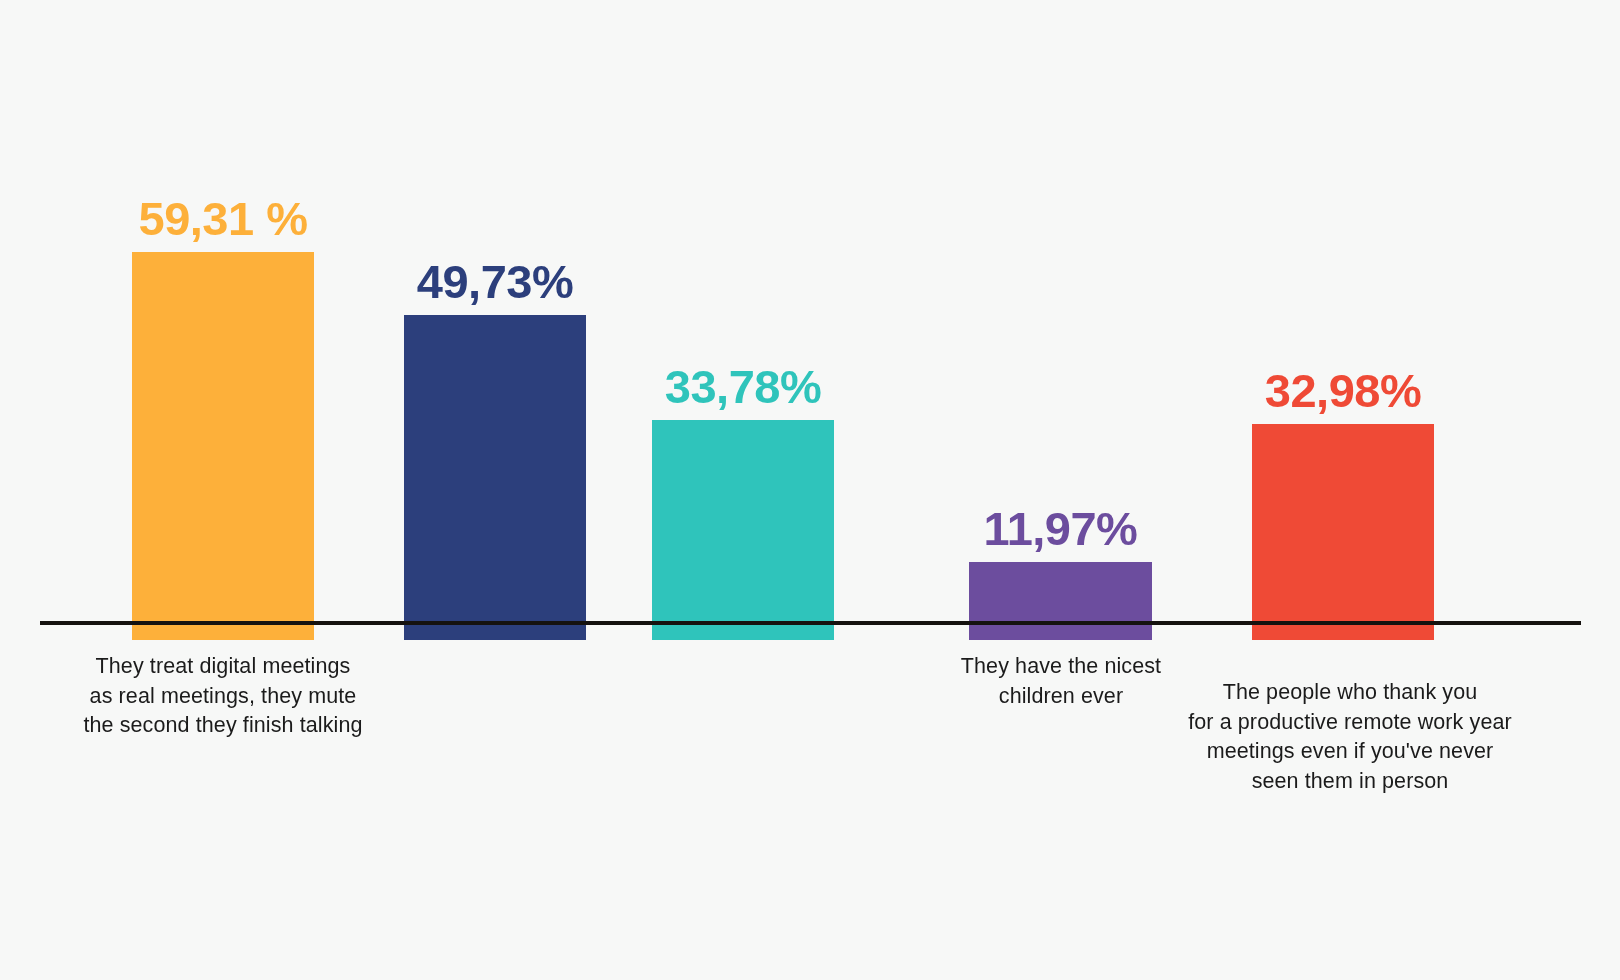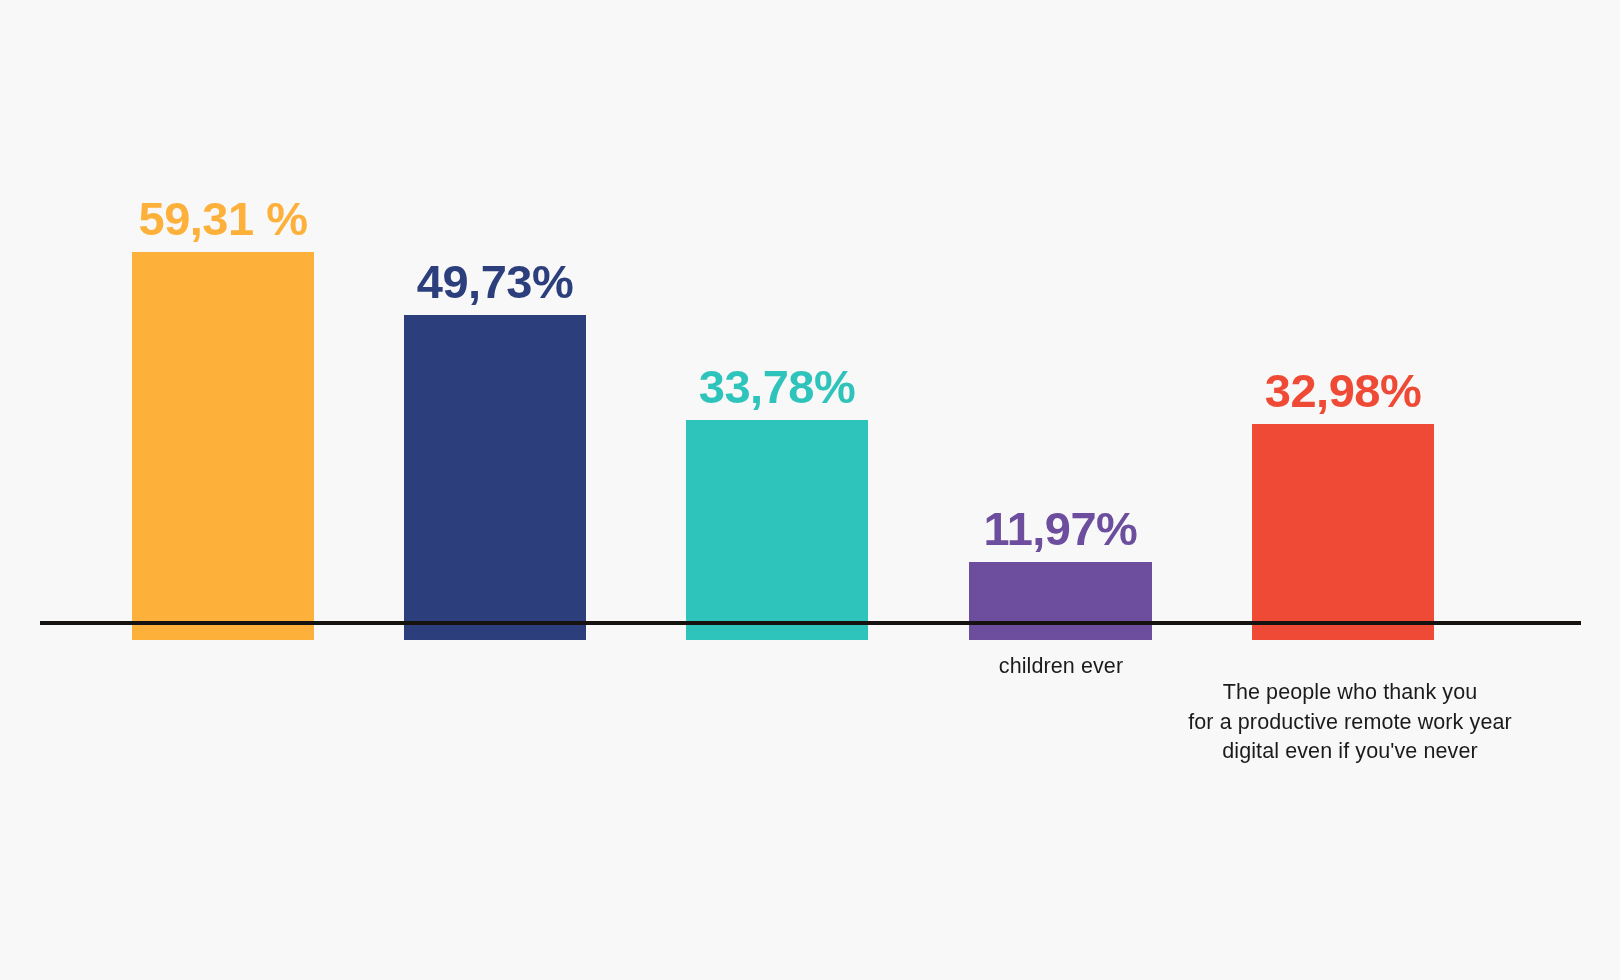--- a/index.html
+++ b/index.html
@@ -97,49 +97,56 @@
     <div class="bar-group" style="left:132px; width:182px; height:388px;">
       <div class="bar-value" style="bottom:398px; color:#fdb03a;">59,31 %</div>
       <div class="bar" style="height:388px; background:#fdb03a;"></div>
     </div>
 
     <div class="bar-group" style="left:404px; width:182px; height:325px;">
       <div class="bar-value" style="bottom:335px; color:#2c3f7c;margin-top:24px;">49,73%</div>
       <div class="bar" style="height:325px; background:#2c3f7c;"></div>
     </div>
 
-    <div class="bar-group" style="left:686px; width:182px; height:275px;">
+    <div class="bar-group" style="left:652px; width:182px; height:275px;">
       <div class="bar-value" style="bottom:230px; color:#2fc4bb;">33,78%</div>
       <div class="bar" style="height:220px; background:#2fc4bb;"></div>
     </div>
 
     <div class="bar-group" style="left:969px; width:183px; height:78px;">
       <div class="bar-value" style="bottom:88px; color:#6c4d9e;">11,97%</div>
       <div class="bar" style="height:78px; background:#6c4d9e;"></div>
     </div>
 
     <div class="bar-group" style="left:1252px; width:182px; height:216px;">
       <div class="bar-value" style="bottom:226px; color:#ef4a36;">32,98%</div>
       <div class="bar" style="height:216px; background:#ef4a36;"></div>
     </div>
 
   </div>
 
   <div id="axis-line"></div>
 
   <div id="category-labels">
 
+    <div class="cat-label" style="left:70px; width:306px;">
+      <div>They treat digital meetings</div>
+      <div>as real meetings, they mute</div>
+      <div>the second they finish talking</div>
+    </div>
 
 
 
     <div class="cat-label" style="left:950px; width:222px;">
+      <div>They have the nicest</div>
       <div>children ever</div>
     </div>
 
     <div class="cat-label" style="left:1185px; width:330px;margin-top:26px;">
       <div>The people who thank you</div>
       <div>for a productive remote work year</div>
-      <div>digital even if you've never</div>
+      <div>meetings even if you've never</div>
+      <div>seen them in person</div>
     </div>
 
   </div>
 
 </div>
 
 </body></html>

